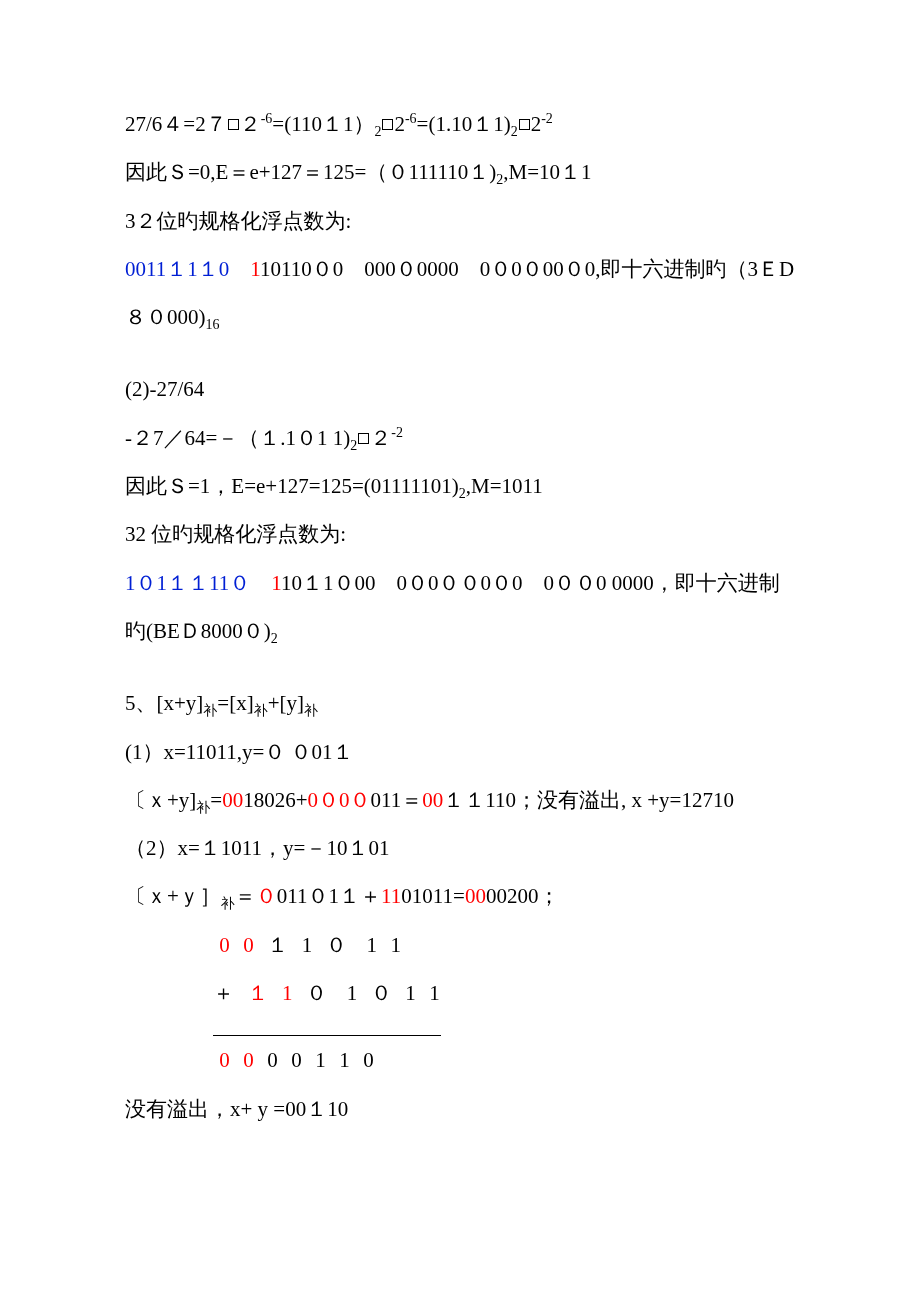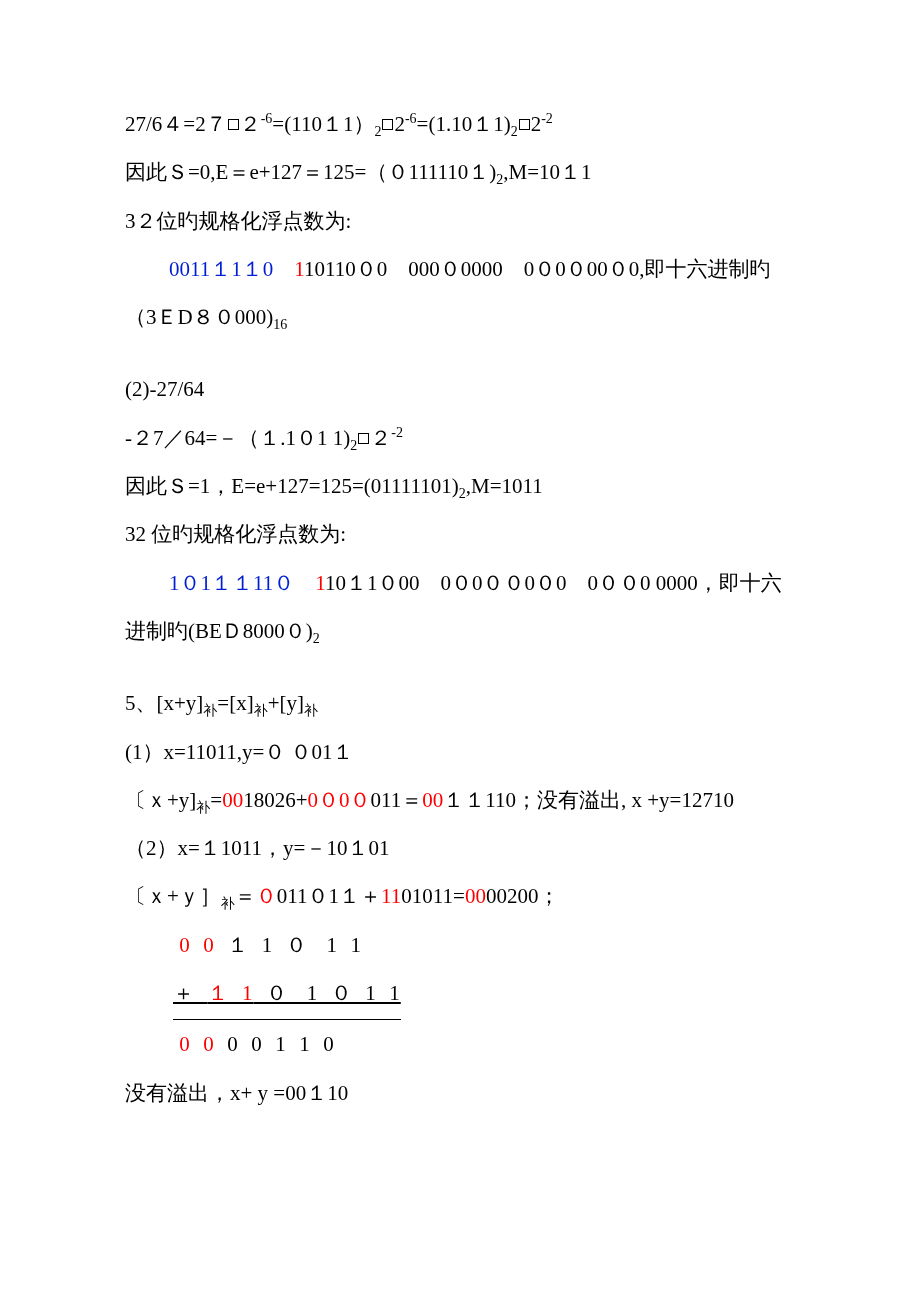--- a/index.html
+++ b/index.html
@@ -15,46 +15,45 @@
       padding: 100px 125px 80px 125px;
       width: 920px;
       color: #000000;
     }
     .line {
       display: block;
     }
     .spacer {
       height: 24px;
     }
-    .blue { color: #001fd4; margin-left: 44px; }
+    .blue { color: #001fd4; }
     .red { color: #ff0000; }
     .black { color: #000000; }
     sub {
       font-size: 14px;
       vertical-align: sub;
       line-height: 0;
     }
     sup {
       font-size: 14px;
       vertical-align: super;
       line-height: 0;
     }
     .calc-block {
-      margin-left: 48px;
+      margin-left: 88px;
       font-family: "Times New Roman", serif;
       letter-spacing: 1px;
     }
     .calc-row {
       white-space: pre;
     }
     .calc-underline {
       border-bottom: 1.5px solid #000;
       display: inline-block;
-      padding-bottom: 2px;
-      text-decoration: underline;
+      padding-bottom: 18px;
     }
     .box {
       display: inline-block;
       width: 11px;
       height: 11px;
       border: 1px solid #000;
       vertical-align: 1px;
       margin: 0 1px;
     }
   </style>

